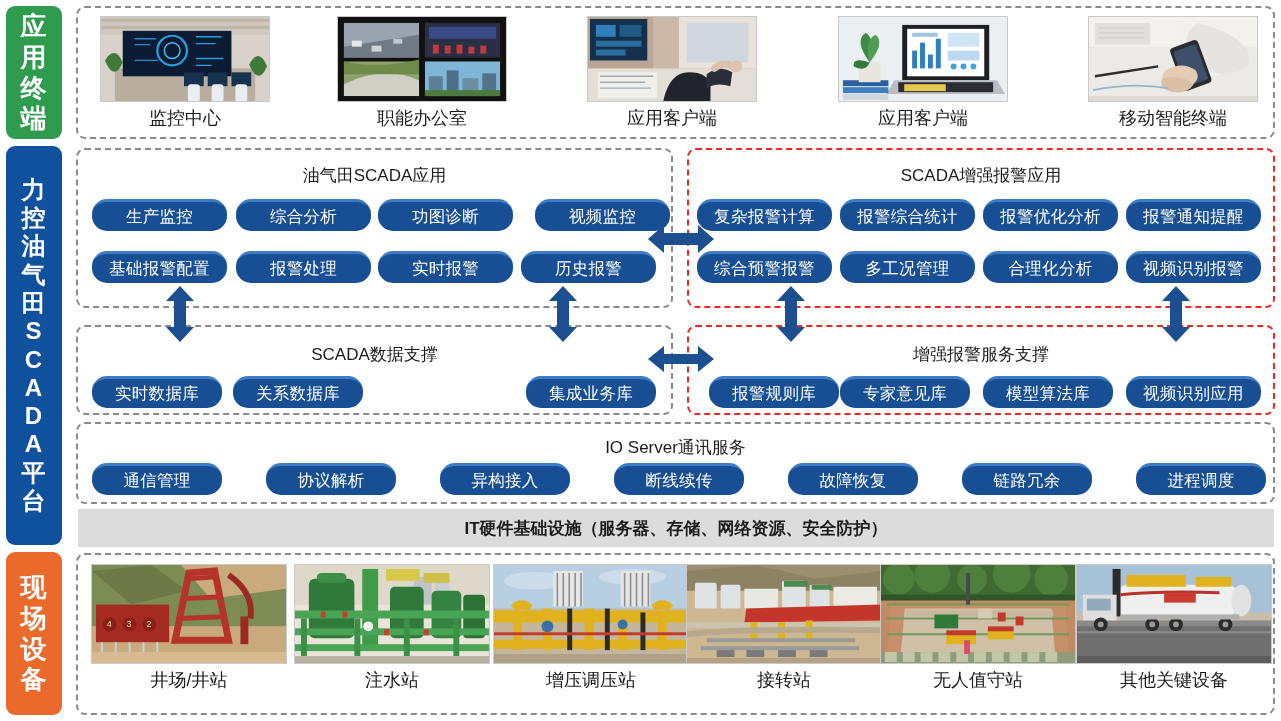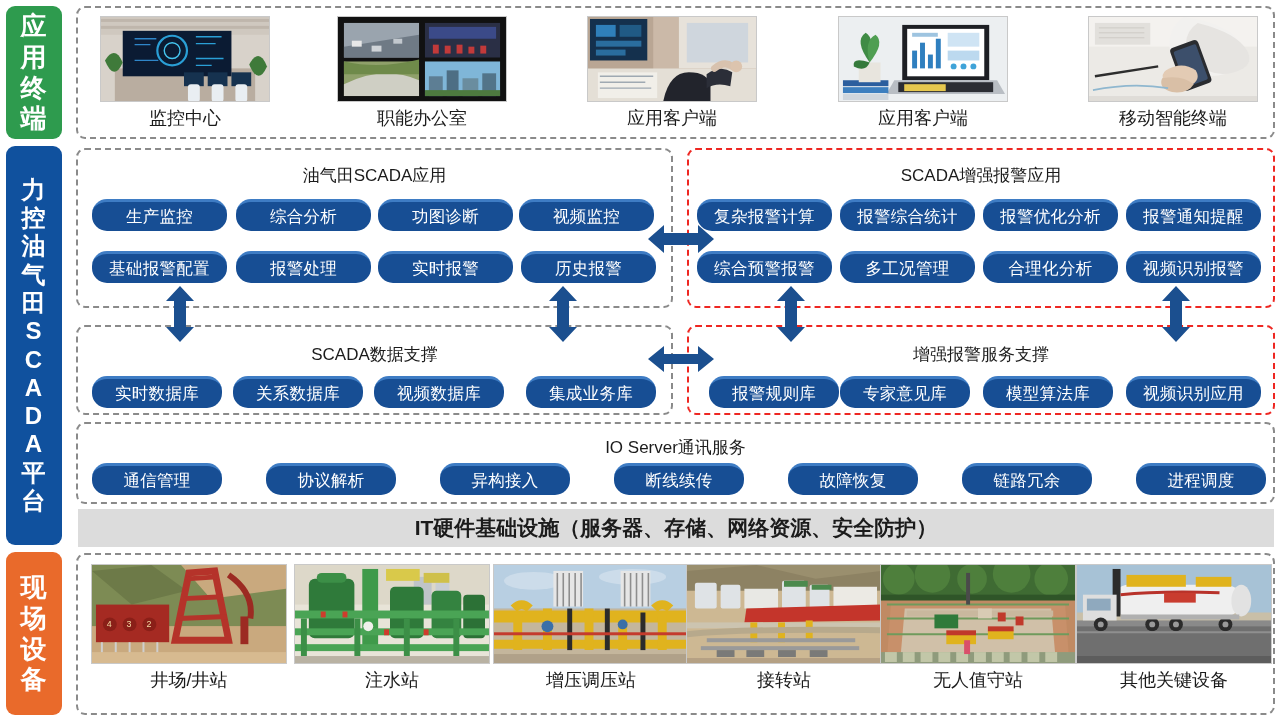--- a/index.html
+++ b/index.html
@@ -79,21 +79,21 @@
     white-space: nowrap;
   }
 
   
   .itbar {
     position: absolute;
     background: #dcdcdc;
     display: flex;
     align-items: center;
     justify-content: center;
-    font-size: 21px;
+    font-size: 17px;
     font-weight: bold;
     color: #1b1b1b;
   }
 
   
   .arrow { position: absolute; }
   .arrow svg { display: block; }
 
   
   .art { position: absolute; inset: 0; }
@@ -276,21 +276,21 @@
     <div class="cap">移动智能终端</div>
   </div>
 
   <div class="panel" style="left:76px; top:148px; width:597px; height:160px;">
     <div class="panel-title" style="top:14px;">油气田SCADA应用</div>
   </div>
 
   <div class="chip" style="left:92px; top:199px; width:135px;">生产监控</div>
   <div class="chip" style="left:236px; top:199px; width:135px;">综合分析</div>
   <div class="chip" style="left:378px; top:199px; width:135px;">功图诊断</div>
-  <div class="chip" style="left:519px; top:199px; width:135px;">视频监控</div>
+  <div class="chip" style="left:535px; top:199px; width:135px;">视频监控</div>
 
   <div class="chip" style="left:92px; top:251px; width:135px;">基础报警配置</div>
   <div class="chip" style="left:236px; top:251px; width:135px;">报警处理</div>
   <div class="chip" style="left:378px; top:251px; width:135px;">实时报警</div>
   <div class="chip" style="left:521px; top:251px; width:135px;">历史报警</div>
 
   <div class="panel red" style="left:687px; top:148px; width:588px; height:160px;">
     <div class="panel-title" style="top:14px;">SCADA增强报警应用</div>
   </div>
 
@@ -309,21 +309,20 @@
       <path d="M0 17 L16 3 L16 11 L50 11 L50 3 L66 17 L50 31 L50 23 L16 23 L16 31z" fill="#1B4F8F"></path>
     </svg>
   </div>
 
   <div class="panel" style="left:76px; top:325px; width:597px; height:90px;">
     <div class="panel-title" style="top:16px;">SCADA数据支撑</div>
   </div>
 
   <div class="chip" style="left:92px; top:376px; width:130px;">实时数据库</div>
   <div class="chip" style="left:233px; top:376px; width:130px;">关系数据库</div>
-  <div class="chip" style="left:374px; top:376px; width:130px;">视频数据库</div>
   <div class="chip" style="left:526px; top:376px; width:130px;">集成业务库</div>
 
   <div class="panel red" style="left:687px; top:325px; width:588px; height:90px;">
     <div class="panel-title" style="top:16px;">增强报警服务支撑</div>
   </div>
 
   <div class="chip" style="left:697px; top:376px; width:130px;margin-left:12px;">报警规则库</div>
   <div class="chip" style="left:840px; top:376px; width:130px;">专家意见库</div>
   <div class="chip" style="left:983px; top:376px; width:130px;">模型算法库</div>
   <div class="chip" style="left:1126px; top:376px; width:135px;">视频识别应用</div>

